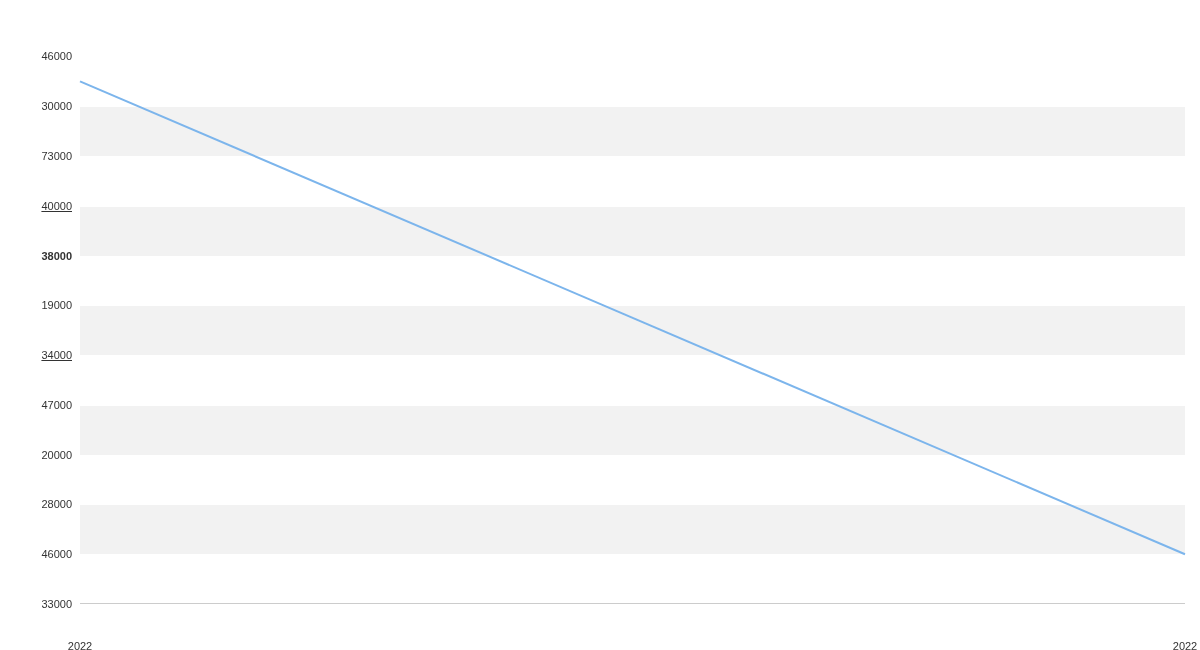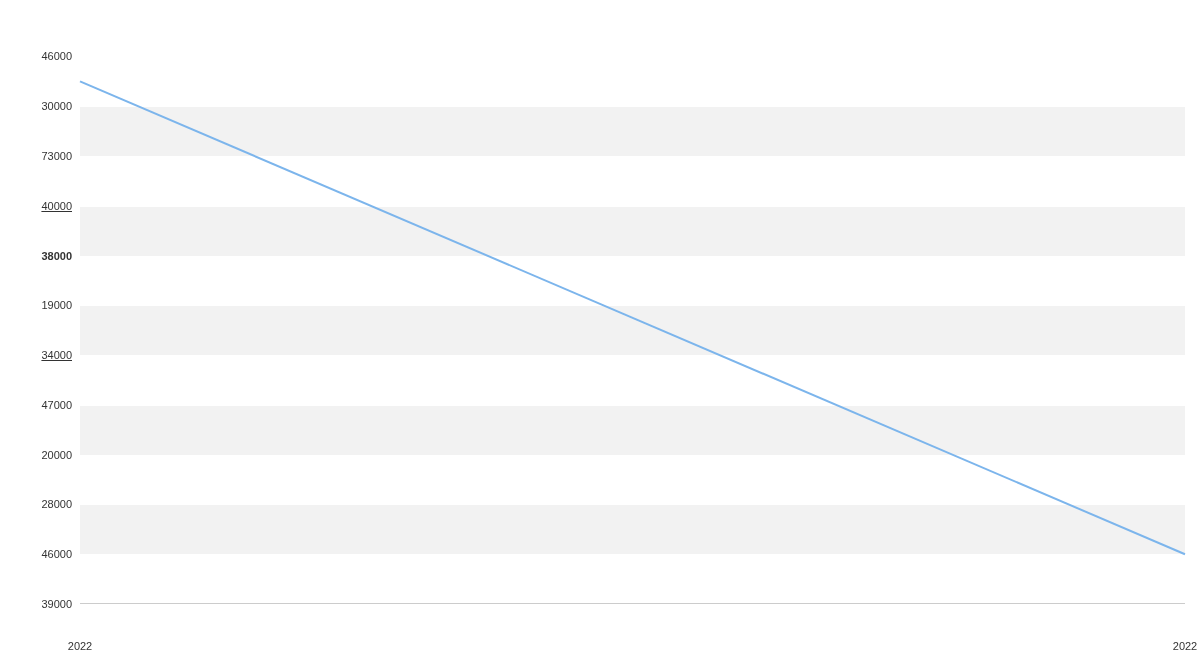--- a/index.html
+++ b/index.html
@@ -101,21 +101,21 @@
       <div class="gridline" style="top: 211.556px;"></div>
       <div class="gridline" style="top: 161.778px;"></div>
       <div class="gridline" style="top: 112px;"></div>
       <div class="gridline" style="top: 62.2222px;"></div>
       <div class="gridline" style="top: 12.4444px;"></div>
       <div class="axis-x"></div>
     <svg class="line" viewBox="0 0 1105 560" preserveAspectRatio="none">
       <path id="series-path" fill="none" stroke-width="2" d="M0 37.33333333333337 L1105 510.22222222222223" stroke="#7cb5ec"></path>
     </svg>
   </div>
-<div class="y-tick" style="top: 604px;">39000</div>
+<div class="y-tick" style="top: 604px;">33000</div>
     <div class="y-tick" style="top: 554.222px;">46000</div>
     <div class="y-tick" style="top: 504.444px;">28000</div>
     <div class="y-tick" style="top: 454.667px;">20000</div>
     <div class="y-tick" style="top: 404.889px;">47000</div>
     <div class="y-tick" style="top: 355.111px; text-decoration: underline;">34000</div>
     <div class="y-tick" style="top: 305.333px;">19000</div>
     <div class="y-tick" style="top: 255.556px; font-weight: bold;">38000</div>
     <div class="y-tick" style="top: 205.778px; text-decoration: underline;">40000</div>
     <div class="y-tick" style="top: 156px;">73000</div>
     <div class="y-tick" style="top: 106.222px;">30000</div>

